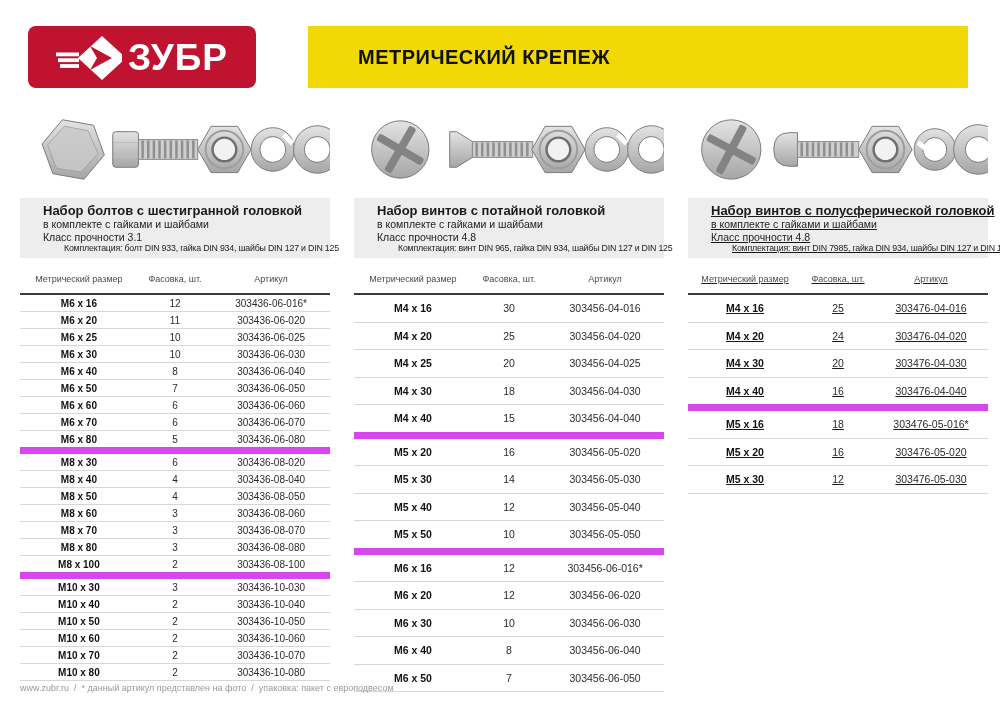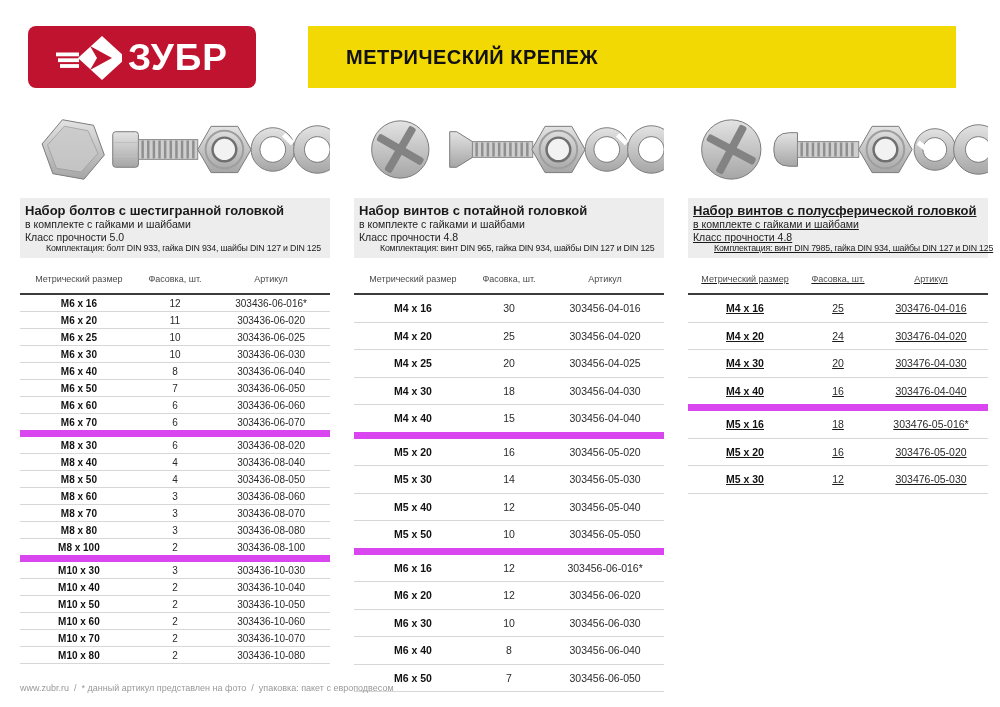--- a/index.html
+++ b/index.html
@@ -6,29 +6,29 @@
   .page{position:relative;width:1000px;height:707px;background:#fff;overflow:hidden;
         font-family:"Liberation Sans",sans-serif;color:#1a1a1a;}
 
   
   .header{position:absolute;top:26px;left:28px;display:flex;}
   .logo-block{width:228px;height:62px;background:#c01330;border-radius:8px;
               display:flex;align-items:center;justify-content:center;}
   .logo-icon{margin-right:6px;}
   .logo-text{color:#fff;font-weight:bold;font-size:37px;letter-spacing:1px;line-height:1;}
   .banner-block{width:610px;height:62px;background:#f3d903;margin-left:52px;
-                display:flex;align-items:center;padding-left:38px;}
+                display:flex;align-items:center;padding-left:50px;}
   .banner-title{font-weight:bold;font-size:20px;color:#111;letter-spacing:0.5px;}
 
   
   .main{position:absolute;top:106px;left:20px;width:968px;display:flex;justify-content:space-between;}
   .col{width:310px;}
   .col.last{width:300px;text-decoration:underline;}
   .img-wrap{height:84px;margin-bottom:8px;}
-  .info{background:#ededed;padding:5px 5px 4px;}
+  .info{background:#ededed;padding:5px 23px 4px;}
   .info-title{font-size:13px;font-weight:bold;line-height:15px;white-space:nowrap;}
   .info-sub,.info-class{font-size:10.5px;line-height:12.5px;color:#222;}
   .info-contents{font-size:8.8px;line-height:11px;color:#222;letter-spacing:-0.2px;white-space:nowrap;margin-left:21px;}
 
   table{width:100%;border-collapse:collapse;table-layout:fixed;margin-top:7px;}
   col.c-size{width:38%;}col.c-qty{width:24%;}col.c-art{width:38%;}
   thead th{font-size:9px;font-weight:normal;color:#4a4a4a;height:26px;vertical-align:middle;}
   thead tr{border-bottom:2px solid #3c3c3c;}
   tbody td{text-align:center;border-bottom:1px solid #d7d7d7;color:#2a2a2a;vertical-align:middle;}
   tbody td:first-child{font-weight:bold;color:#111;}
@@ -85,21 +85,21 @@
           <circle cx="205" cy="44" r="19" fill="none" stroke="#9e9e9e" stroke-width="2"></circle>
           <circle cx="205" cy="44" r="12" fill="#f2f2f2" stroke="#6f6f6f" stroke-width="2.5"></circle>
           <path d="M254,22 a22,22 0 1 0 0.1,0 Z M254,31 a13,13 0 1 1 -0.1,0 Z" fill-rule="evenodd" fill="url(#met1)" stroke="#7a7a7a"></path>
           <line x1="265" y1="29" x2="274" y2="38" stroke="#fff" stroke-width="5"></line>
           <path d="M299,20 a24,24 0 1 0 0.1,0 Z M299,31 a13,13 0 1 1 -0.1,0 Z" fill-rule="evenodd" fill="url(#met1)" stroke="#7a7a7a"></path>
         </svg>
       </div>
       <div class="info">
         <div class="info-title">Набор болтов с шестигранной головкой</div>
         <div class="info-sub">в комплекте с гайками и шайбами</div>
-        <div class="info-class">Класс прочности 5.0</div>
+        <div class="info-class">Класс прочности 3.1</div>
         <div class="info-contents">Комплектация: болт DIN 933, гайка DIN 934, шайбы DIN 127 и DIN 125</div>
       </div>
       <table class="compact">
         <colgroup>
             <col class="c-size">
             <col class="c-qty">
             <col class="c-art">
           </colgroup>
         <thead>
           <tr>
@@ -141,20 +141,25 @@
             </tr>
             <tr>
               <td>M6 x 60</td>
               <td>6</td>
               <td>303436-06-060</td>
             </tr>
             <tr>
               <td>M6 x 70</td>
               <td>6</td>
               <td>303436-06-070</td>
+            </tr>
+            <tr>
+              <td>M6 x 80</td>
+              <td>5</td>
+              <td>303436-06-080</td>
             </tr>
             <tr class="group-start">
               <td>M8 x 30</td>
               <td>6</td>
               <td>303436-08-020</td>
             </tr>
             <tr>
               <td>M8 x 40</td>
               <td>4</td>
               <td>303436-08-040</td>

